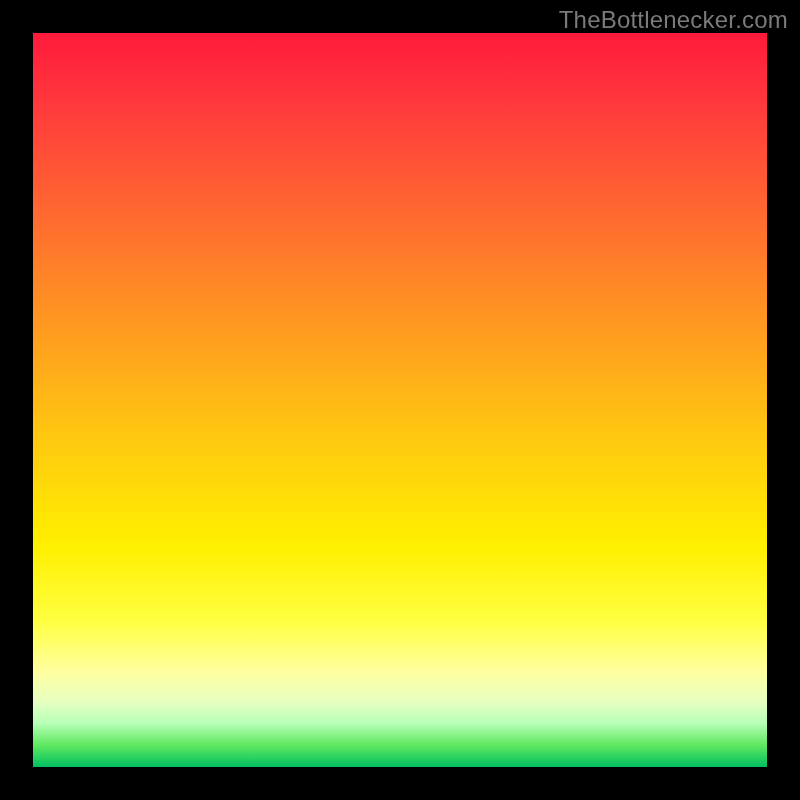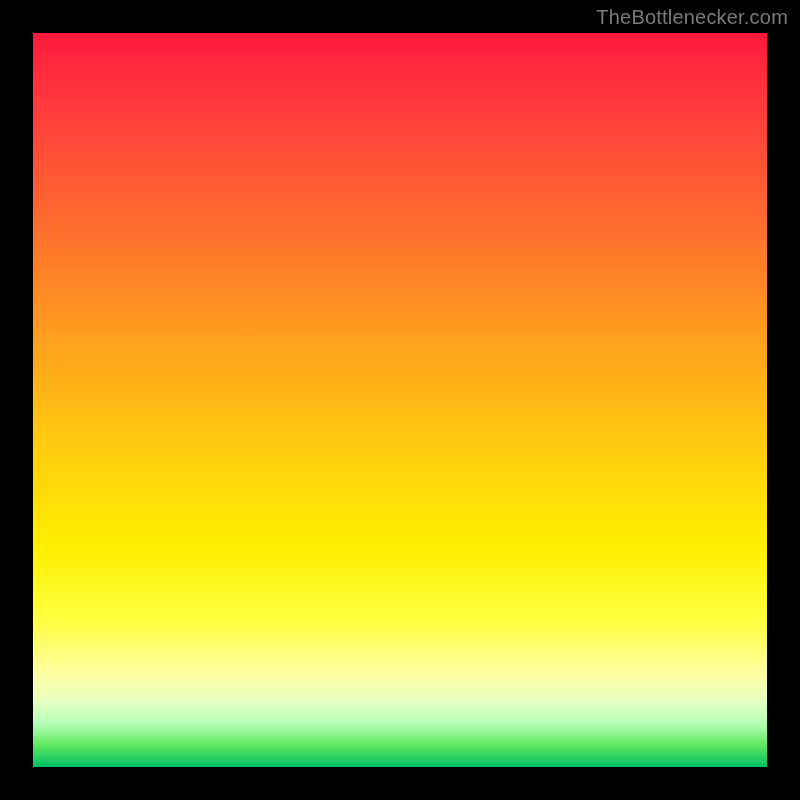--- a/index.html
+++ b/index.html
@@ -44,21 +44,21 @@
       #b8ffb8 94%,
       #60e860 97%,
       #00c060 100%
     );
   }
   .watermark {
     position: absolute;
     top: 6px;
     right: 12px;
     color: #7a7a7a;
-    font-size: 20px;
+    font-size: 24px;
     font-weight: 500;
     letter-spacing: 0.2px;
   }
 </style>
 </head>
 <body>
 
 <div class="frame">
 
   <div class="plot-area">

